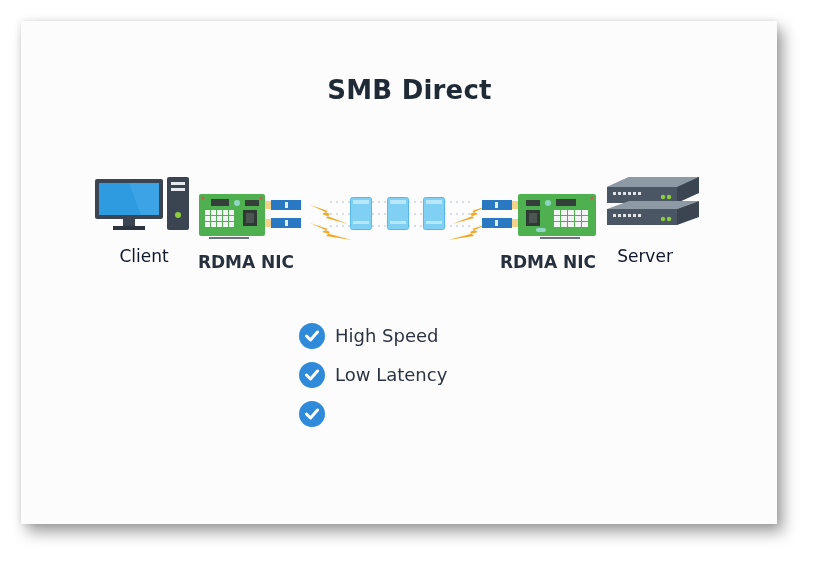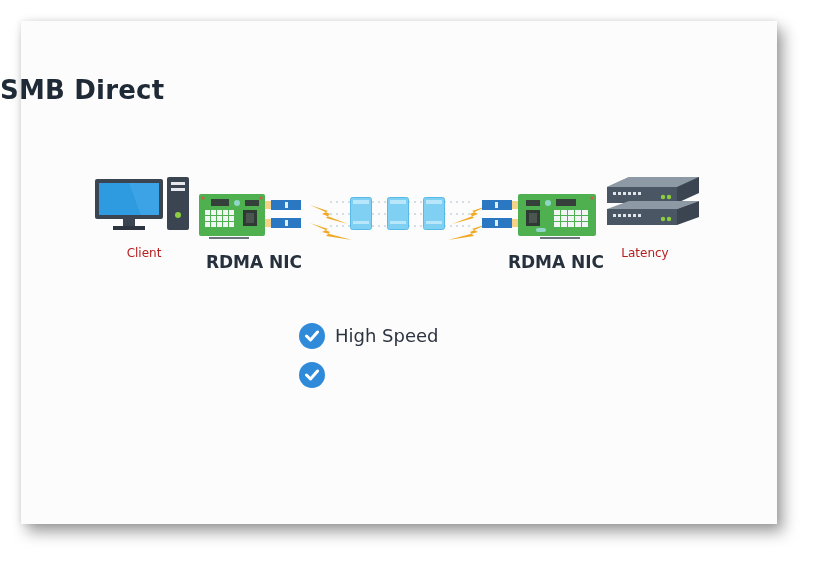--- a/index.html
+++ b/index.html
@@ -7,27 +7,27 @@
       width: 819px; height: 567px; position: relative; overflow: hidden;
       background: #ffffff;
       font-family: "DejaVu Sans", "Liberation Sans", sans-serif;
     }
     .card {
       position: absolute; left: 21px; top: 21px; width: 756px; height: 503px;
       background: #fcfcfc;
       box-shadow: 6px 8px 14px rgba(0,0,0,0.38), 0 0 6px rgba(0,0,0,0.10);
     }
     .title {
-      position: absolute; left: 0; right: 0; top: 75px; text-align: left;
+      position: absolute; left: 0; right: 0; top: 75px; text-align: center;
       font-size: 26px; font-weight: bold; color: #1f2a37; letter-spacing: 0.2px;
     }
     .label {
-      position: absolute; font-size: 12px; color: #b91c1c; text-align: center;
-    }
-    .label.bold { font-weight: bold; font-size: 17px; color: #26313d; margin-left: 8px; }
+      position: absolute; font-size: 17px; color: #0f172a; text-align: center;
+    }
+    .label.bold { font-weight: bold; font-size: 17px; color: #26313d; }
     .icon { position: absolute; }
     .features { position: absolute; left: 299px; top: 316px; }
     .feature { display: flex; align-items: center; height: 39px; }
     .check {
       width: 26px; height: 26px; border-radius: 50%; background: #2f8bd9;
       display: flex; align-items: center; justify-content: center; margin-right: 10px;
     }
     .feature-text { font-size: 18px; color: #2b3440; }
   </style>
 </head>
@@ -171,31 +171,39 @@
       <rect x="18" y="39" width="3" height="3"></rect>
       <rect x="23" y="39" width="3" height="3"></rect>
       <rect x="28" y="39" width="3" height="3"></rect>
       <rect x="33" y="39" width="3" height="3"></rect>
   </g>
   <circle cx="58" cy="22" r="2.2" fill="#8ccf3e"></circle>
     <circle cx="64" cy="22" r="2.2" fill="#8ccf3e"></circle>
   <circle cx="58" cy="44" r="2.2" fill="#8ccf3e"></circle>
     <circle cx="64" cy="44" r="2.2" fill="#8ccf3e"></circle>
 </svg>
-<div class="label" style="left:610px;top:246px;width:70px">Latency</div>
+<div class="label" style="left:610px;top:246px;width:70px">Server</div>
 
 <div class="features">
   <div class="feature">
     <span class="check">
         <svg width="14" height="12" viewBox="0 0 14 12">
           <polyline points="1.5,6 5.5,10 12.5,2" fill="none" stroke="#fff" stroke-width="3" stroke-linecap="round" stroke-linejoin="round"></polyline>
         </svg>
       </span>
     <span class="feature-text">High Speed</span>
   </div>
   <div class="feature">
     <span class="check">
         <svg width="14" height="12" viewBox="0 0 14 12">
           <polyline points="1.5,6 5.5,10 12.5,2" fill="none" stroke="#fff" stroke-width="3" stroke-linecap="round" stroke-linejoin="round"></polyline>
         </svg>
       </span>
+    <span class="feature-text">Low Latency</span>
+  </div>
+  <div class="feature">
+    <span class="check">
+        <svg width="14" height="12" viewBox="0 0 14 12">
+          <polyline points="1.5,6 5.5,10 12.5,2" fill="none" stroke="#fff" stroke-width="3" stroke-linecap="round" stroke-linejoin="round"></polyline>
+        </svg>
+      </span>
   </div>
 </div>
 
 </body></html>

